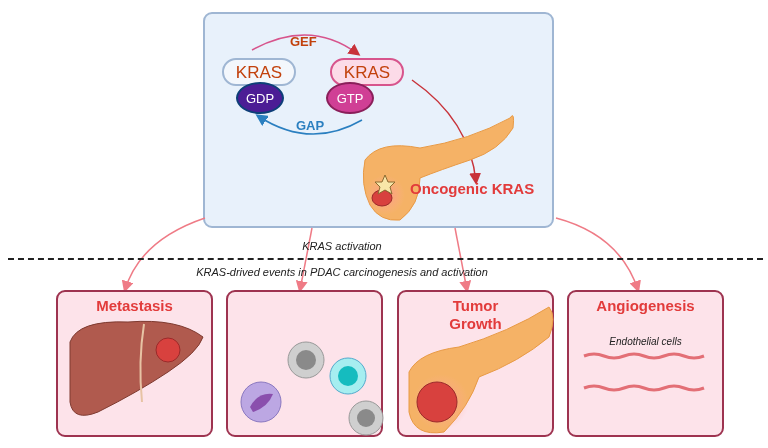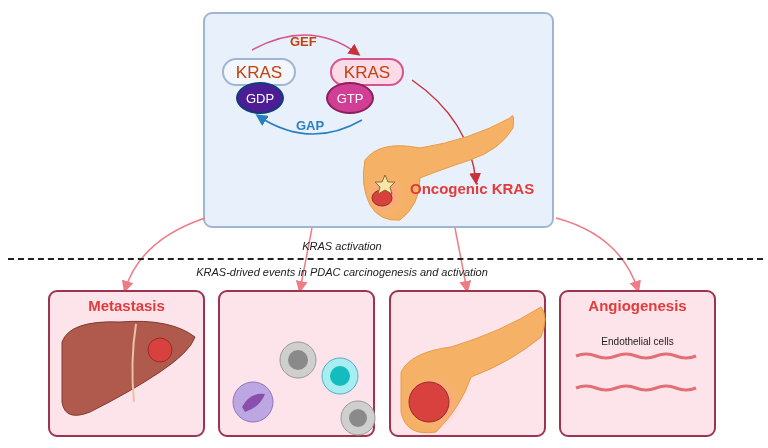--- a/index.html
+++ b/index.html
@@ -10,23 +10,23 @@
   .pill.gdp-kras{left:222px;top:58px;background:#f3f7fc;border:2px solid #9fb6d3;}
   .pill.gtp-kras{left:330px;top:58px;background:#fcdbe8;border:2px solid #d7548c;}
   .oval{position:absolute;width:48px;height:32px;border-radius:50%;box-sizing:border-box;color:#fff;font-size:13px;text-align:center;line-height:30px;}
   .oval.gdp{left:236px;top:82px;background:#4c1d95;border:2px solid #0d3f78;}
   .oval.gtp{left:326px;top:82px;background:#d03f95;border:2px solid #8a1f5a;}
   .lbl-gef{left:290px;top:34px;color:#c2410c;font-weight:bold;font-size:13px;}
   .lbl-gap{left:296px;top:118px;color:#2a7fc0;font-weight:bold;font-size:13px;text-align:right;}
   .onco{left:410px;top:180px;color:#e23b3b;font-weight:bold;font-size:15px;}
   .caption{font-style:italic;font-size:11px;color:#222;width:684px;text-align:center;left:0;}
   .dash{left:8px;top:258px;width:755px;border-top:2px dashed #222;}
-  .card{position:absolute;top:290px;width:157px;height:147px;background:#fde3ea;border:2px solid #9e3350;border-radius:9px;box-sizing:border-box;}
+  .card{position:absolute;top:290px;width:157px;height:147px;background:#fde3ea;border:2px solid #9e3350;border-radius:9px;box-sizing:border-box;margin-left:8px;}
   .card-title{position:absolute;left:0;width:100%;top:5px;text-align:center;color:#e23b3b;font-weight:bold;font-size:15px;line-height:18px;white-space:pre-line;}
-  .endo{position:absolute;left:0;width:100%;top:44px;text-align:center;font-size:10px;color:#222;}
+  .endo{position:absolute;left:0;width:100%;top:44px;text-align:center;font-style:italic;font-size:10px;color:#222;}
   svg{position:absolute;left:0;top:0;}
 </style>
 </head>
 <body>
 
 <div class="abs topbox"></div>
 
 <svg width="768" height="448">
   <defs>
     <marker id="arR" markerWidth="8" markerHeight="8" refX="6" refY="4" orient="auto">
@@ -91,20 +91,22 @@
     <circle cx="120" cy="84" r="18" fill="#a6eef0" stroke="#5ac"></circle>
       <circle cx="120" cy="84" r="10" fill="#15bcbf"></circle>
     <circle cx="138" cy="126" r="17" fill="#cfcfcf" stroke="#999"></circle>
       <circle cx="138" cy="126" r="9" fill="#8a8a8a"></circle>
     <circle cx="33" cy="110" r="20" fill="#bca7e3" stroke="#8a78c0"></circle>
       <path d="M22,115 Q30,100 45,102 Q40,115 25,120z" fill="#8a4fad"></path>
   </svg>
 </div>
 
 <div class="card" style="left:389px">
+  <div class="card-title">Tumor
+Growth</div>
   <svg width="157" height="147">
     <path d="M10,80 Q20,60 60,55 Q110,40 150,15 Q158,25 150,45 Q120,70 80,85 Q70,115 45,140 Q15,145 10,120z" fill="#f5b266" stroke="#e89a45"></path>
     <circle cx="42" cy="110" r="28" fill="url(#glow)"></circle>
     <circle cx="38" cy="110" r="20" fill="#d8413e" stroke="#9b2a2a"></circle>
   </svg>
 </div>
 
 <div class="card" style="left:559px">
   <div class="card-title">Angiogenesis</div>
   <div class="endo">Endothelial cells</div>

